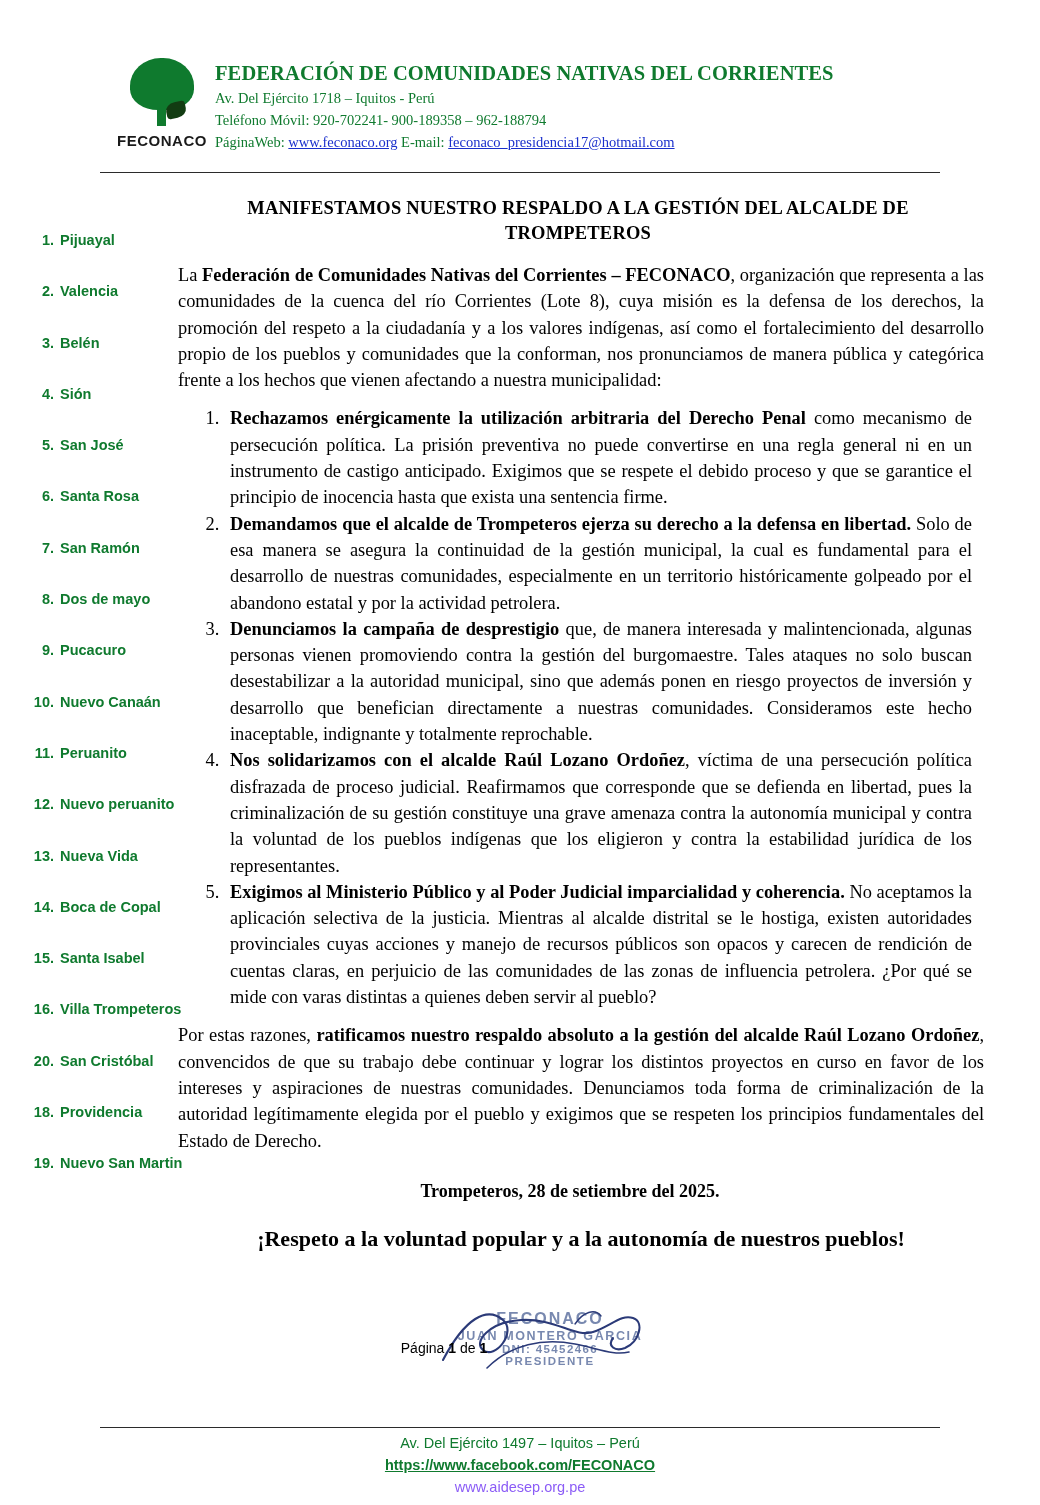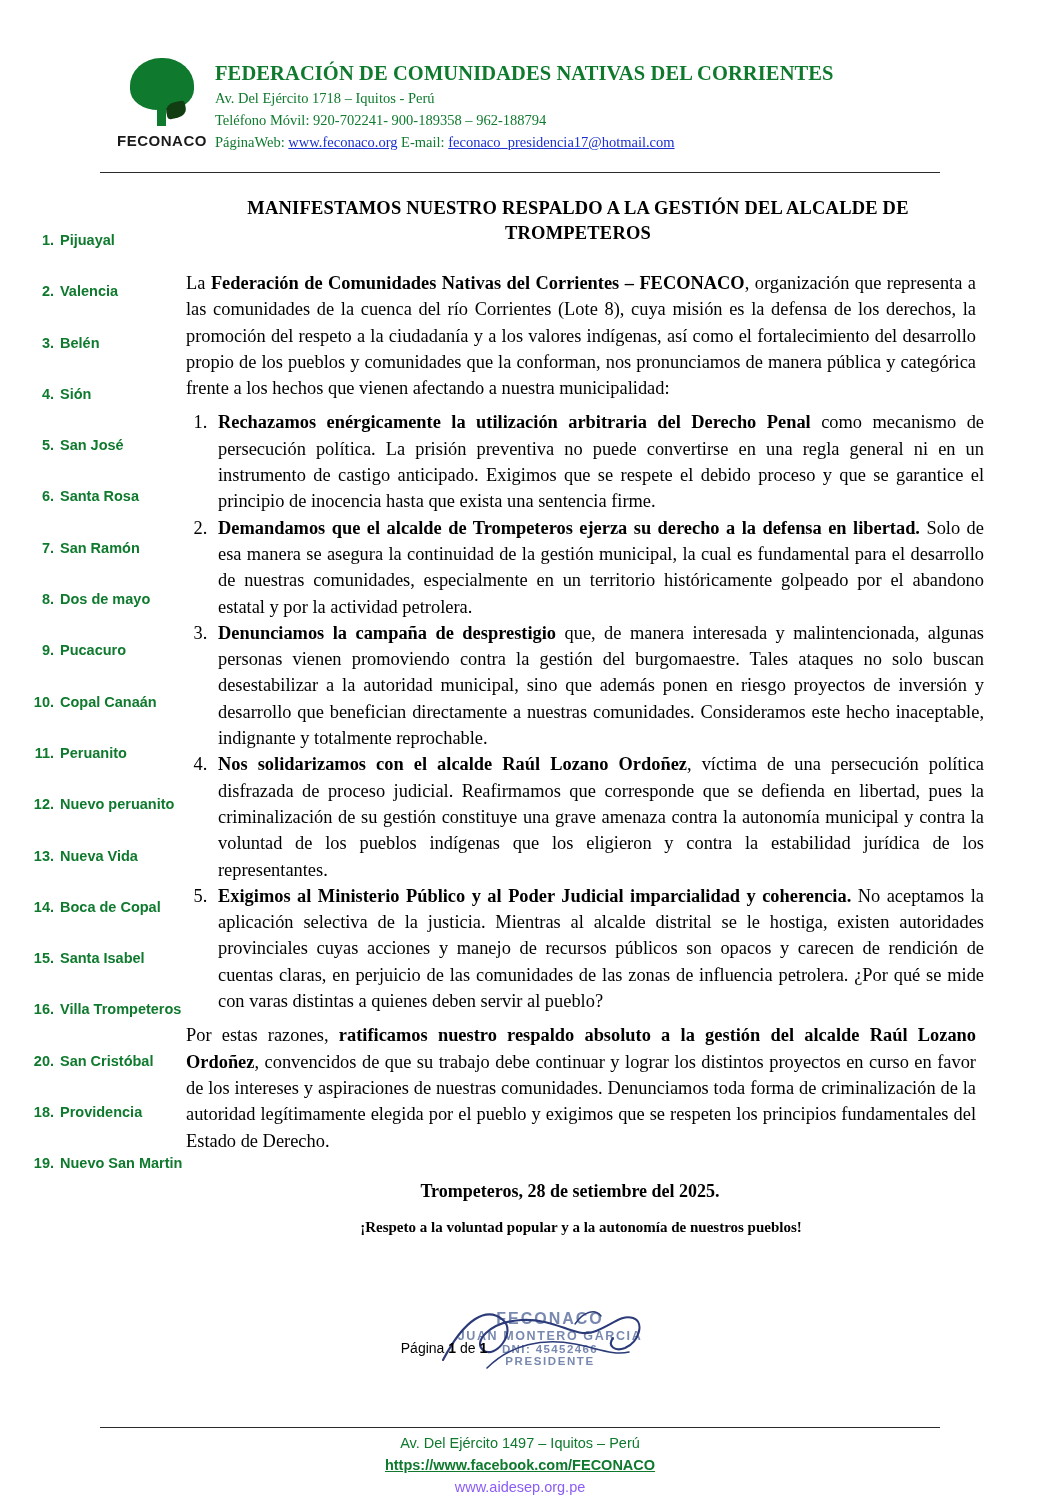--- a/index.html
+++ b/index.html
@@ -142,45 +142,45 @@
   }
   .content {
     position: absolute;
     left: 178px;
     top: 262px;
     width: 806px;
     font-size: 18.4px;
     line-height: 26.3px;
     text-align: justify;
   }
-  .content p { margin: 8px; }
+  .content p { margin: 0; }
   ol.claims {
-    margin: 0;
+    margin: 12px;
     padding-left: 34px;
     list-style-position: outside;
   }
   ol.claims > li {
     margin: 0;
     padding-left: 6px;
     text-align: justify;
   }
   .b { font-weight: bold; }
   .closing { margin-top: 21px; }
   .place-date {
     margin-top: 24px;
     text-align: center;
     font-weight: bold;
     font-size: 18px;
     padding-right: 22px;
   }
   .slogan {
-    margin-top: 10px;
-    text-align: center;
-    font-weight: bold;
-    font-size: 15px;
+    margin-top: 22px;
+    text-align: center;
+    font-weight: bold;
+    font-size: 22px;
   }
 
   
   .signature {
     position: absolute;
     left: 395px;
     top: 1298px;
     width: 300px;
     height: 100px;
     text-align: center;
@@ -276,21 +276,21 @@
   <div class="sidebar">
     <div class="item"><span class="num">1.</span><span>Pijuayal</span></div>
     <div class="item"><span class="num">2.</span><span>Valencia</span></div>
     <div class="item"><span class="num">3.</span><span>Belén</span></div>
     <div class="item"><span class="num">4.</span><span>Sión</span></div>
     <div class="item"><span class="num">5.</span><span>San José</span></div>
     <div class="item"><span class="num">6.</span><span>Santa Rosa</span></div>
     <div class="item"><span class="num">7.</span><span>San Ramón</span></div>
     <div class="item"><span class="num">8.</span><span>Dos de mayo</span></div>
     <div class="item"><span class="num">9.</span><span>Pucacuro</span></div>
-    <div class="item"><span class="num">10.</span><span>Copal Canaán</span></div>
+    <div class="item"><span class="num">10.</span><span>Nuevo Canaán</span></div>
     <div class="item"><span class="num">11.</span><span>Peruanito</span></div>
     <div class="item"><span class="num">12.</span><span>Nuevo peruanito</span></div>
     <div class="item"><span class="num">13.</span><span>Nueva Vida</span></div>
     <div class="item"><span class="num">14.</span><span>Boca de Copal</span></div>
     <div class="item"><span class="num">15.</span><span>Santa Isabel</span></div>
     <div class="item"><span class="num">16.</span><span>Villa Trompeteros</span></div>
     <div class="item"><span class="num">20.</span><span>San Cristóbal</span></div>
     <div class="item"><span class="num">18.</span><span>Providencia</span></div>
     <div class="item"><span class="num">19.</span><span>Nuevo San Martin</span></div>
   </div>

